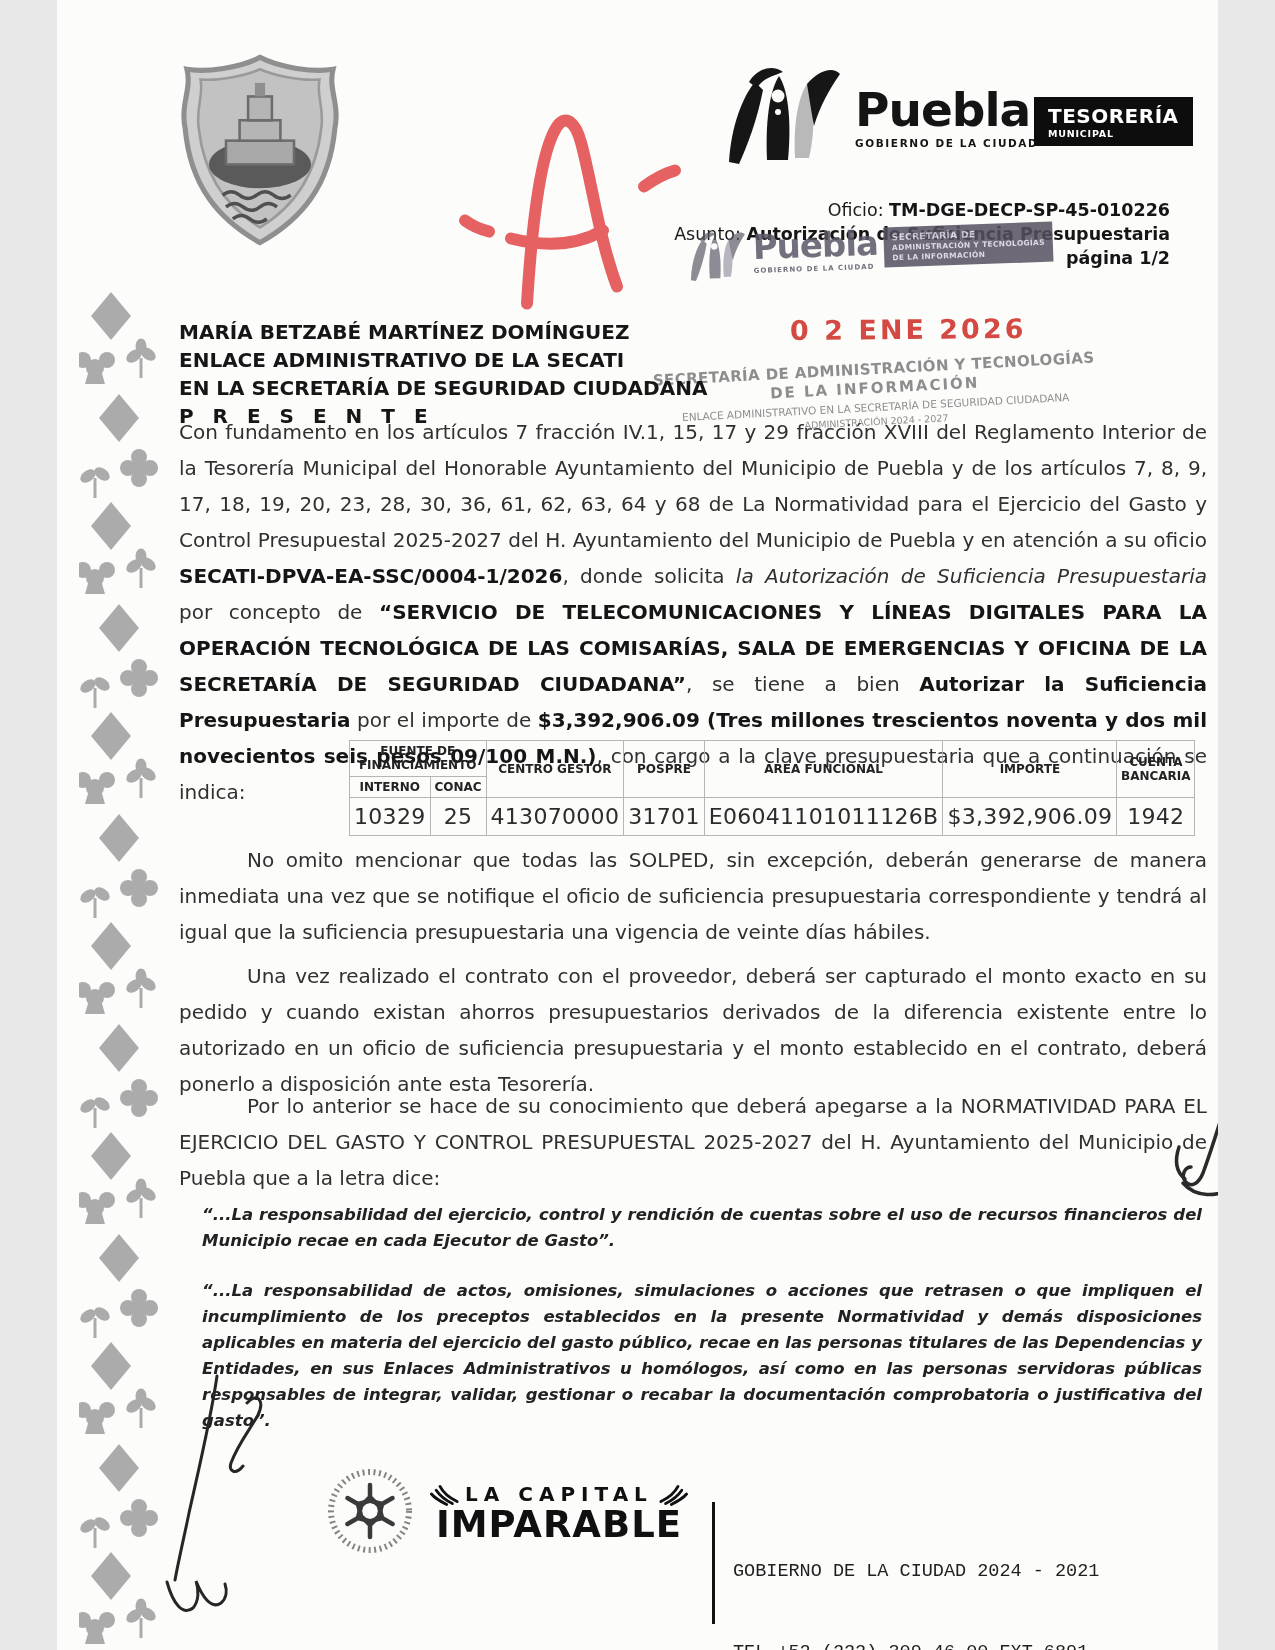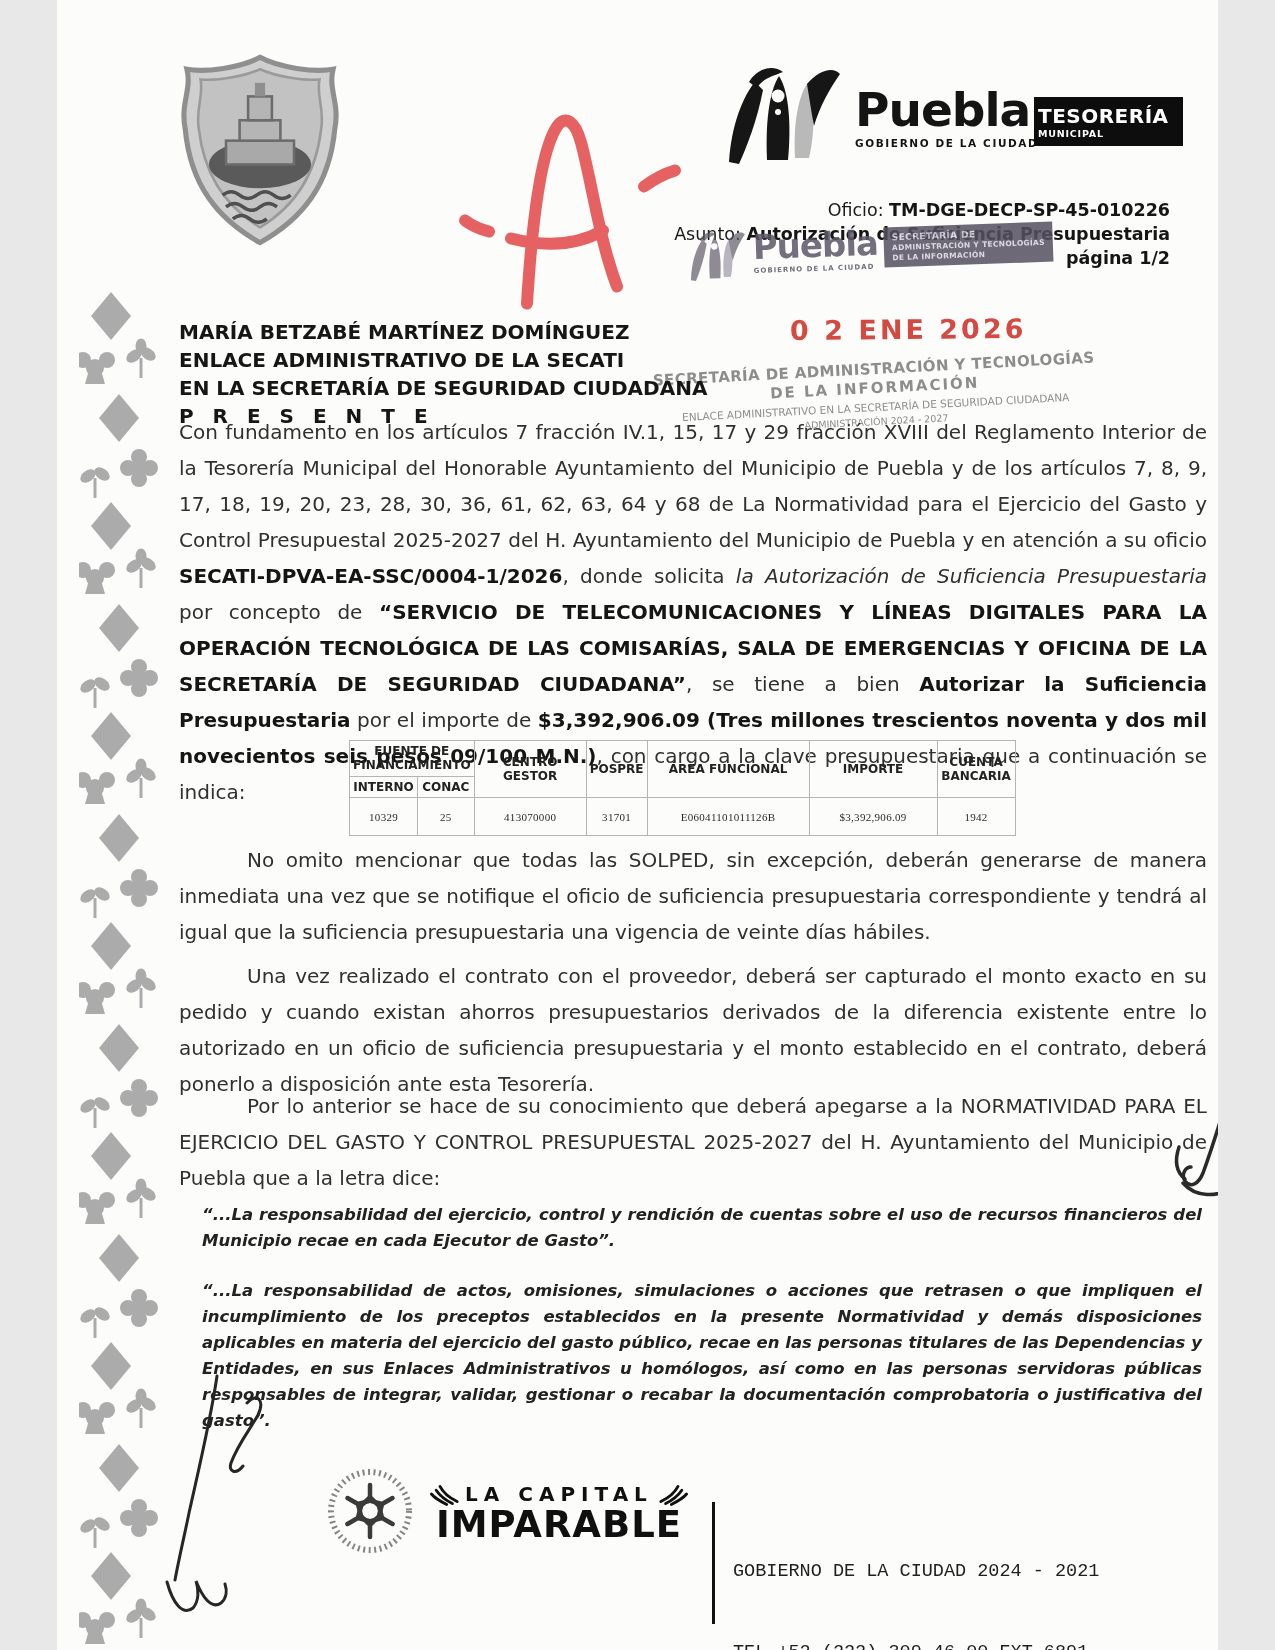--- a/index.html
+++ b/index.html
@@ -7,21 +7,21 @@
     position:relative;width:1161px;height:1650px;margin:0 auto;
     background:#fcfcfb;overflow:hidden;
     font-family:"DejaVu Sans",sans-serif;color:#2e2e2e;
   }
   .abs{position:absolute;}
   .b{font-weight:bold;color:#151515;}
   .i{font-style:italic;}
   
   .brand-word{font-size:47px;font-weight:800;letter-spacing:-1px;color:#141414;line-height:1;}
   .brand-tag{font-size:10.5px;font-weight:bold;letter-spacing:1.6px;color:#141414;margin-top:4px;}
-  .tesoreria-box{background:#0d0d0d;color:#fff;padding:9px 14px 7px 4px;line-height:1;}
+  .tesoreria-box{background:#0d0d0d;color:#fff;padding:9px 14px 7px 14px;line-height:1;}
   .tesoreria-box .t1{font-size:20px;font-weight:800;letter-spacing:.5px;}
   .tesoreria-box .t2{font-size:9.5px;font-weight:bold;letter-spacing:.8px;margin-top:3px;}
   .oficio-block{width:515px;text-align:right;font-size:17.5px;line-height:24px;color:#1b1b1b;}
   
   .stamp-wrap{transform:rotate(-2deg);opacity:.85;display:flex;align-items:flex-start;}
   .stamp-word{font-size:34px;font-weight:800;letter-spacing:-1px;color:#5d5766;line-height:1;}
   .stamp-tag{font-size:7px;font-weight:bold;letter-spacing:1px;color:#5d5766;margin-top:3px;}
   .stamp-box{background:#55505f;color:#d9d5e2;padding:5px 8px;margin-left:6px;margin-top:2px;line-height:1.25;}
   .stamp-box .s1{font-size:9px;font-weight:bold;letter-spacing:.4px;}
   .stamp-box .s2,.stamp-box .s3{font-size:7.5px;font-weight:bold;letter-spacing:.3px;}
@@ -35,21 +35,21 @@
   .recipient{font-size:20px;font-weight:bold;line-height:28px;color:#161616;}
   .recipient .sal{letter-spacing:6px;}
   .para{width:1028px;font-size:20px;line-height:36px;text-align:justify;color:#303030;margin:0;}
   .indent{text-indent:68px;}
   .quote{width:1000px;font-size:16.5px;line-height:26px;font-weight:bold;font-style:italic;text-align:justify;color:#222;margin:0;}
   .continua{width:990px;text-align:right;font-size:17px;font-style:italic;color:#333;}
   
   table.clave{border-collapse:collapse;background:transparent;}
   table.clave th,table.clave td{border:1.5px solid #b5b5b5;text-align:center;vertical-align:middle;}
   table.clave th{font-size:12px;font-weight:bold;color:#222;padding:3px 3px;line-height:1.2;}
-  table.clave td{font-size:11px;color:#2c2c2c;height:37px;padding:0 4px;letter-spacing:.3px;font-family:Liberation Serif, serif;}
+  table.clave td{font-size:22px;color:#2c2c2c;height:37px;padding:0 4px;letter-spacing:.3px;}
   
   .capital{width:280px;text-align:center;color:#101010;}
   .capital .c1{font-size:20px;font-weight:800;letter-spacing:6px;line-height:1;}
   .capital .c2{font-size:37px;font-weight:800;letter-spacing:1px;line-height:1.05;}
   .addr{font-family:"Liberation Mono",monospace;font-size:18.5px;line-height:27px;color:#1f1f1f;white-space:pre;}
   .divider{width:3px;background:#111;}
 </style>
 </head>
 <body>
 

